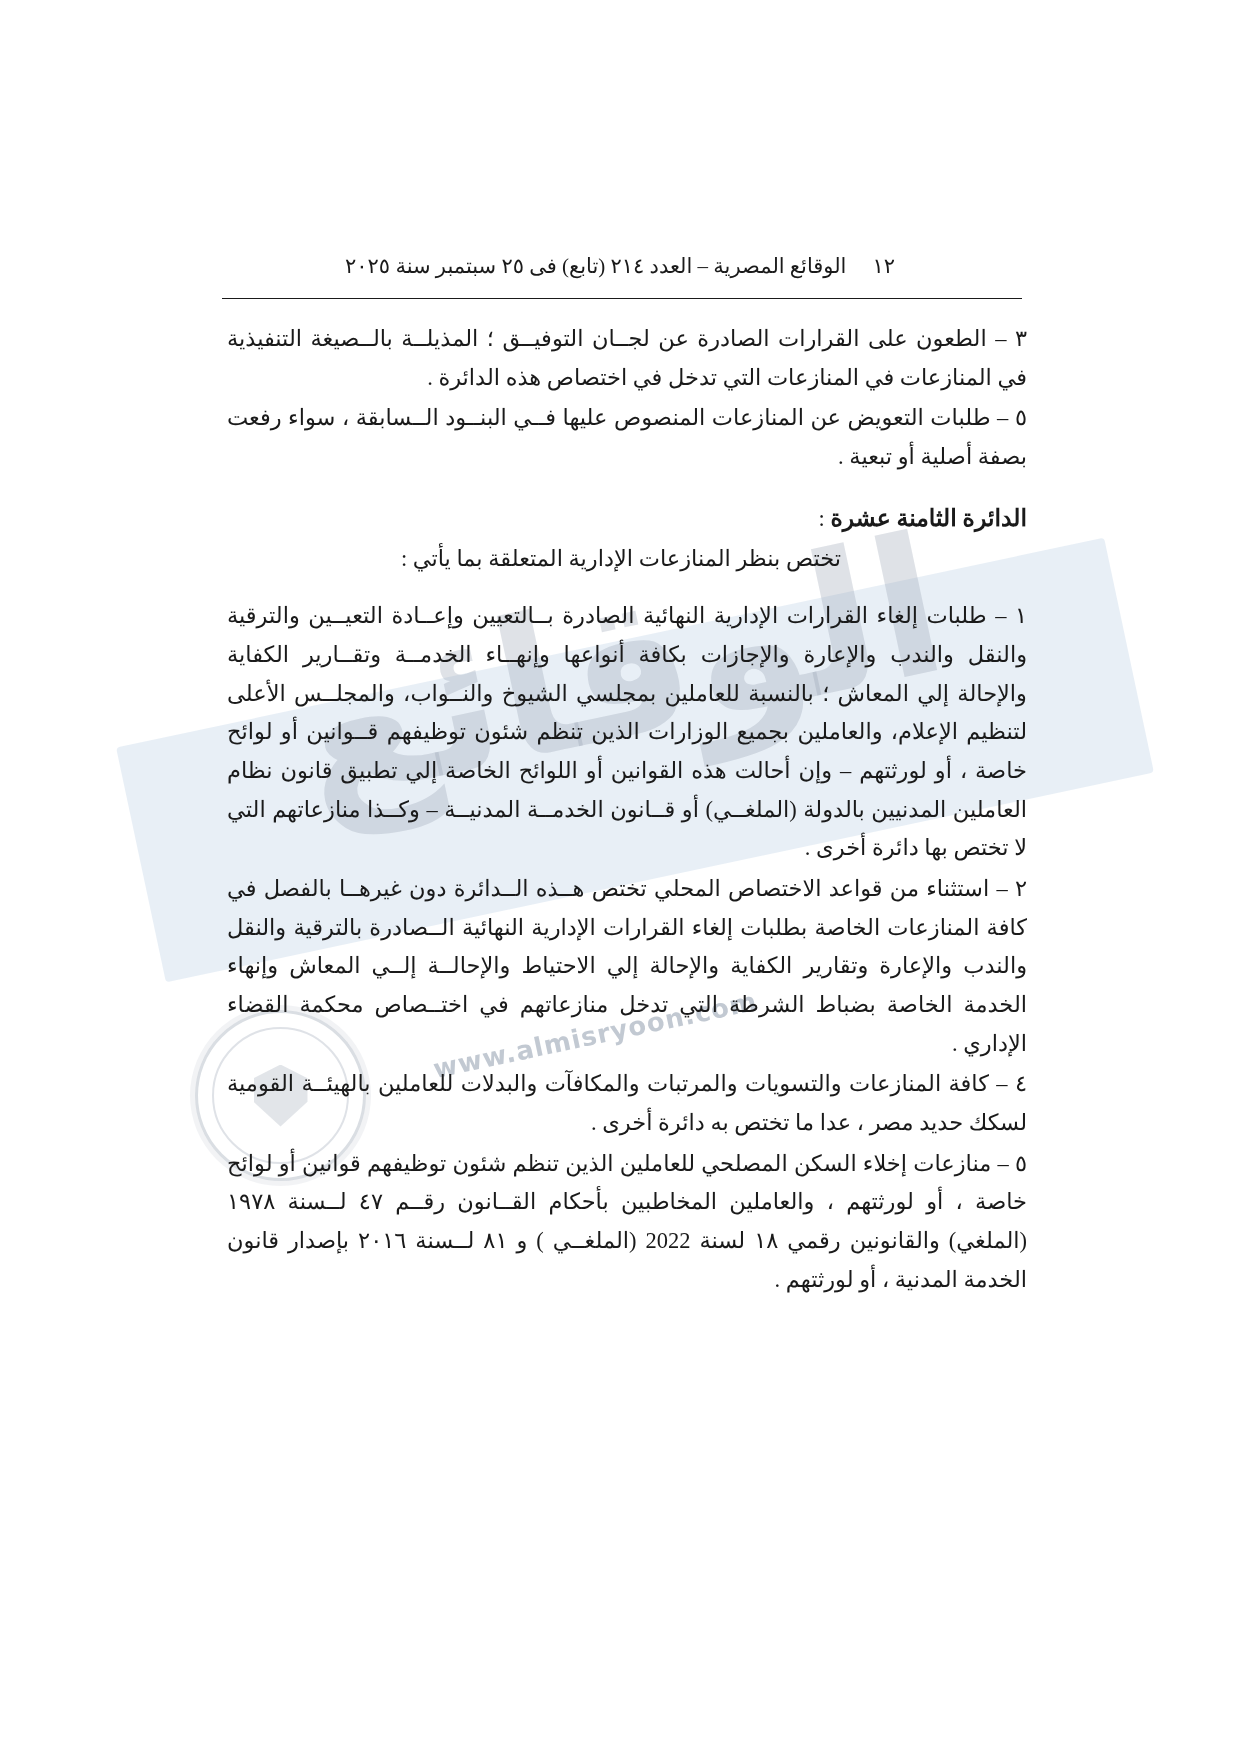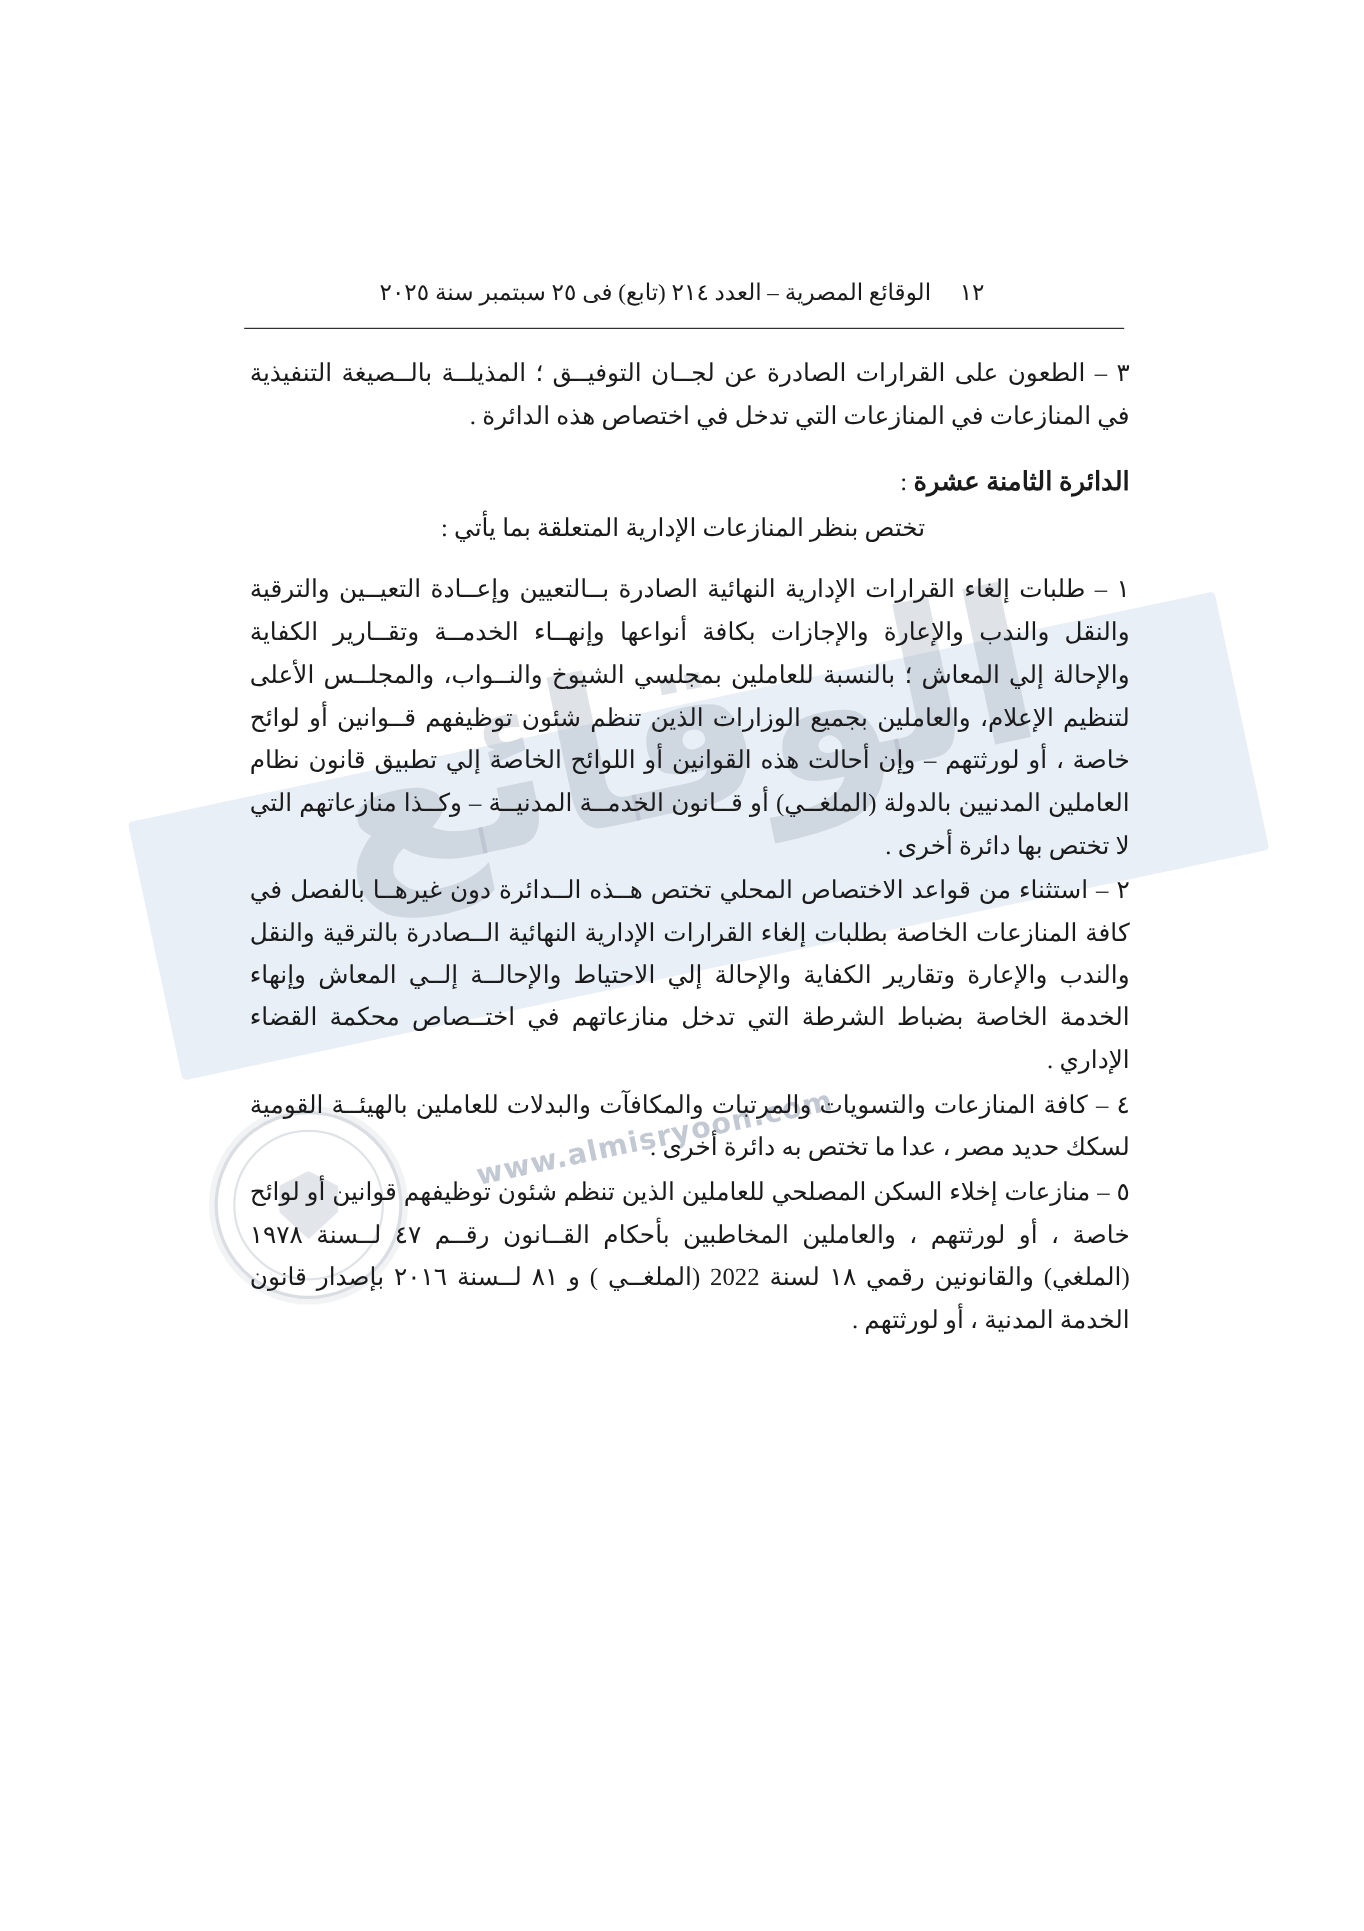--- a/index.html
+++ b/index.html
@@ -166,20 +166,21 @@
   <div class="content">
 
     <div class="header">
       <span class="pg">١٢</span><span>الوقائع المصرية – العدد ٢١٤ (تابع) فى ٢٥ سبتمبر سنة ٢٠٢٥</span>
     </div>
     <div class="rule"></div>
 
     <div class="body">
 
       <p class="blk">٣ – الطعون على القرارات الصادرة عن لجــان التوفيــق ؛ المذيلــة بالــصيغة التنفيذية في المنازعات في المنازعات التي تدخل في اختصاص هذه الدائرة .</p>
+      <p class="blk">٥ – طلبات التعويض عن المنازعات المنصوص عليها فــي البنــود الــسابقة ، سواء رفعت بصفة أصلية أو تبعية .</p>
 
       <p class="title-line">
         <span class="section-title">الدائرة الثامنة عشرة</span><span> :</span>
       </p>
 
       <p class="intro">تختص بنظر المنازعات الإدارية المتعلقة بما يأتي :</p>
 
       <p class="blk">١ – طلبات إلغاء القرارات الإدارية النهائية الصادرة بــالتعيين وإعــادة التعيــين والترقية والنقل والندب والإعارة والإجازات بكافة أنواعها وإنهــاء الخدمــة وتقــارير الكفاية والإحالة إلي المعاش ؛ بالنسبة للعاملين بمجلسي الشيوخ والنــواب، والمجلــس الأعلى لتنظيم الإعلام، والعاملين بجميع الوزارات الذين تنظم شئون توظيفهم قــوانين أو لوائح خاصة ، أو لورثتهم – وإن أحالت هذه القوانين أو اللوائح الخاصة إلي تطبيق قانون نظام العاملين المدنيين بالدولة (الملغــي) أو قــانون الخدمــة المدنيــة – وكــذا منازعاتهم التي لا تختص بها دائرة أخرى .</p>
       <p class="blk">٢ – استثناء من قواعد الاختصاص المحلي تختص هــذه الــدائرة دون غيرهــا بالفصل في كافة المنازعات الخاصة بطلبات إلغاء القرارات الإدارية النهائية الــصادرة بالترقية والنقل والندب والإعارة وتقارير الكفاية والإحالة إلي الاحتياط والإحالــة إلــي المعاش وإنهاء الخدمة الخاصة بضباط الشرطة التي تدخل منازعاتهم في اختــصاص محكمة القضاء الإداري .</p>
       <p class="blk">٤ – كافة المنازعات والتسويات والمرتبات والمكافآت والبدلات للعاملين بالهيئــة القومية لسكك حديد مصر ، عدا ما تختص به دائرة أخرى .</p>

